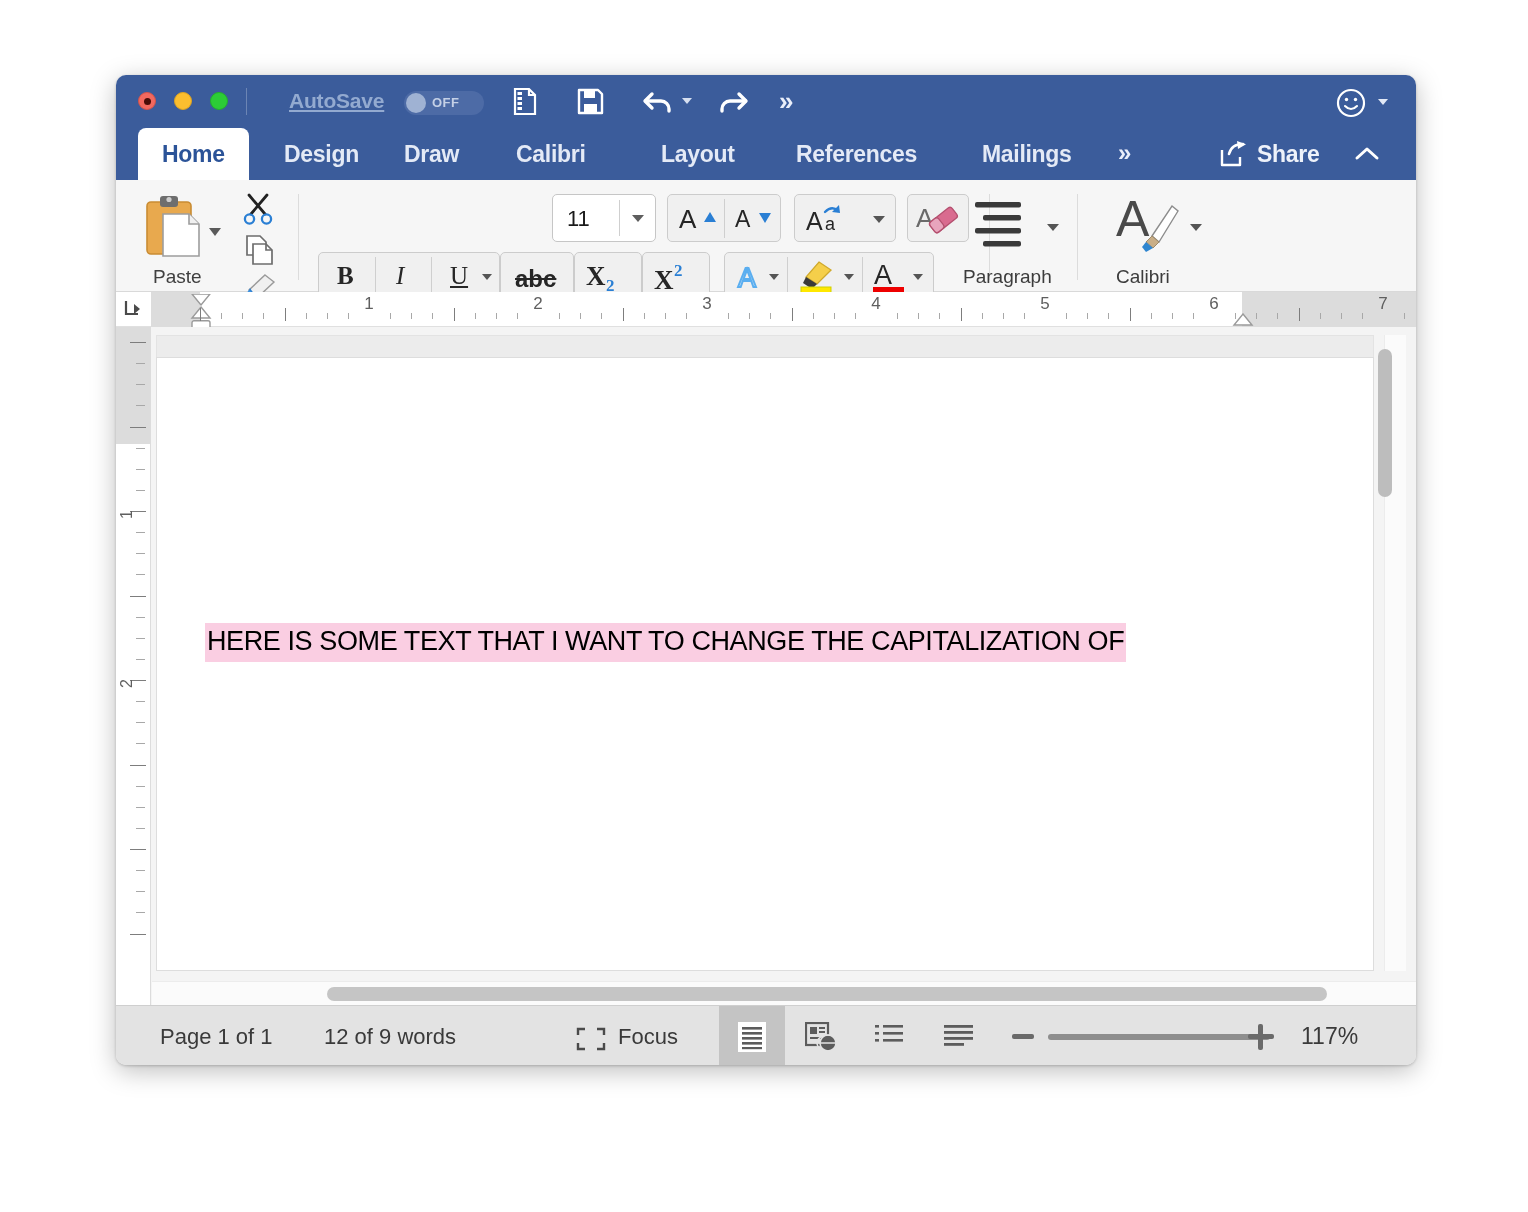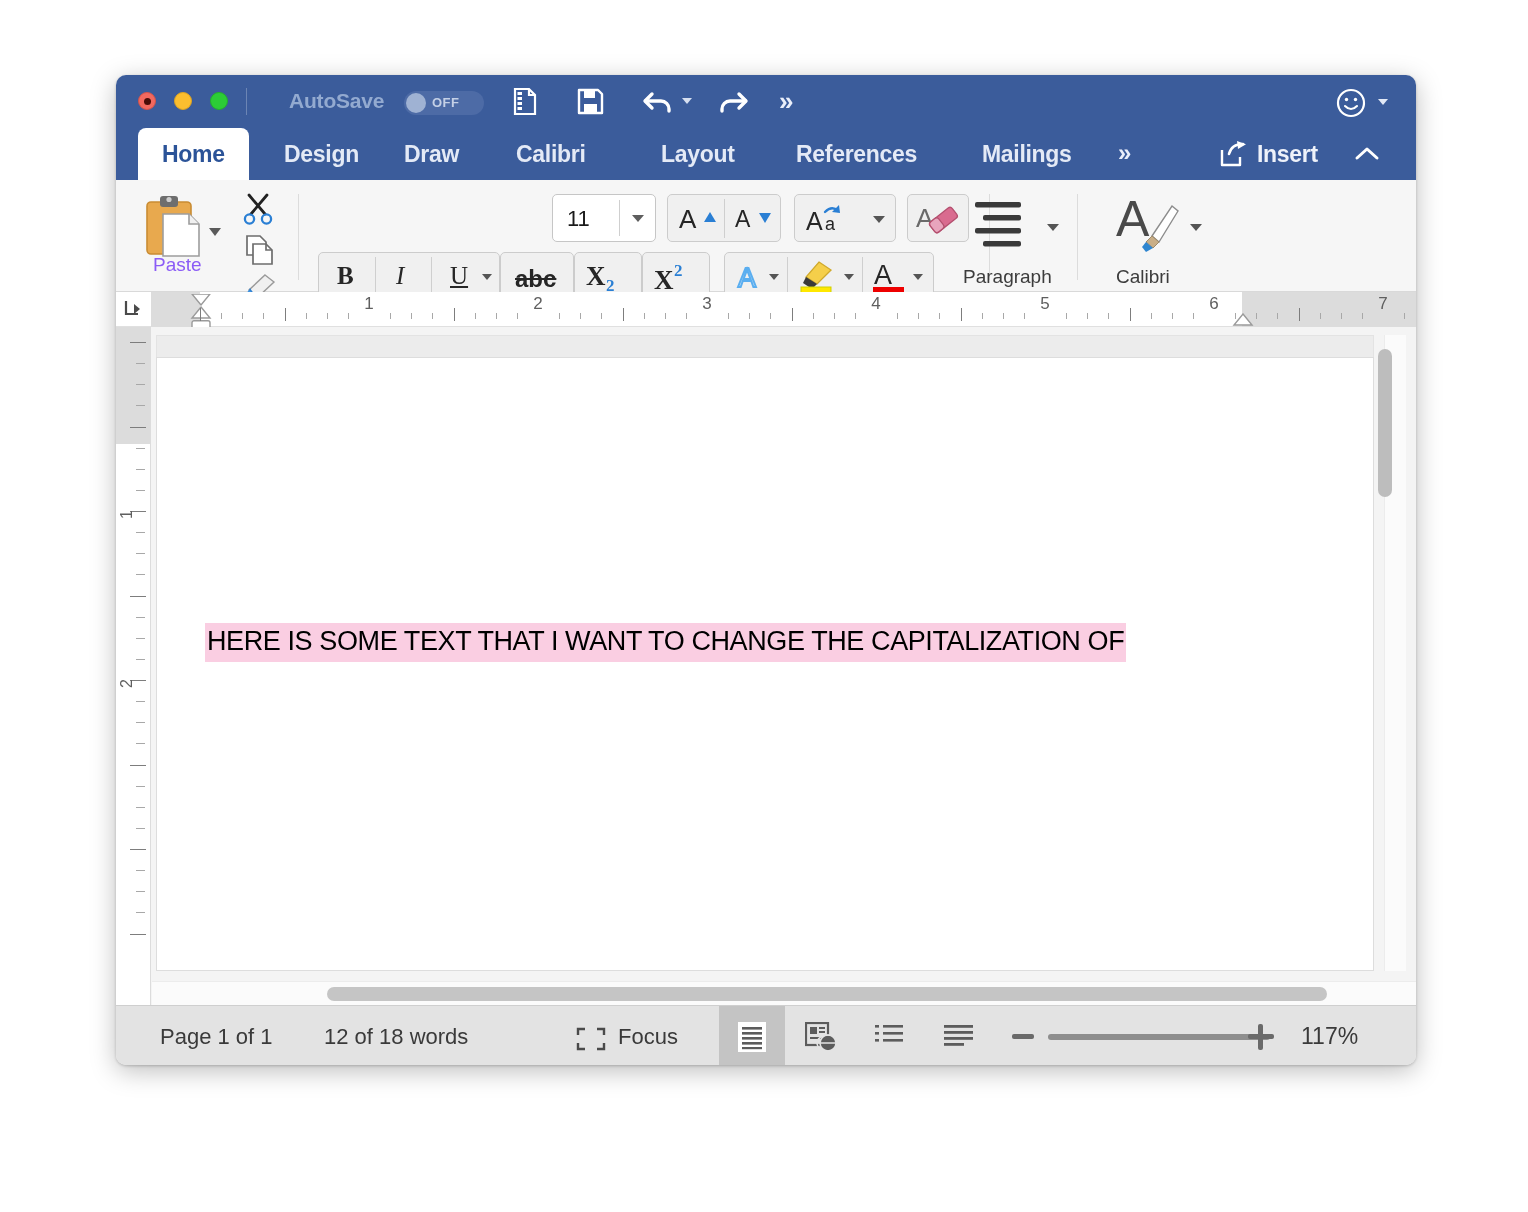--- a/index.html
+++ b/index.html
@@ -39,20 +39,21 @@
     width:7px; height:7px; border-radius:50%; background:#4a0d08;
   }
   #tb-divider {
     position:absolute; left:130px; top:13px; width:1px; height:27px;
     background: rgba(255,255,255,0.25);
   }
   #autosave-label {
     position:absolute; left:173px; top:14px;
     font-size: 21px; font-weight: 600; color: #93aad0;
     letter-spacing: -0.2px;
+    text-decoration: underline;
   }
   #autosave-toggle {
     position:absolute; left:288px; top:16px;
     width: 80px; height: 24px; border-radius: 12px;
     background: #4d6ba6;
   }
   #autosave-knob {
     position:absolute; left:2px; top:2px;
     width:20px; height:20px; border-radius:50%;
     background: #9fb2d3;
@@ -128,22 +129,22 @@
 
   
   #ribbon {
     position:absolute; left:0; top:105px;
     width:100%; height:112px; background:#f6f6f6;
     border-bottom:1px solid #d9d9d9;
   }
   .sep-v { position:absolute; top:14px; width:1px; height:86px; background:#dcdcdc; }
 
   #paste-label {
-    position:absolute; left: 37px; top: 74px;
-    font-size:19px; color:#8b5cf6;
+    position:absolute; left: 37px; top: 86px;
+    font-size:19px; color:#404040;
   }
   #paste-caret {
     position:absolute; left: 93px; top: 48px;
     width:0;height:0;border-left:6px solid transparent;border-right:6px solid transparent;
     border-top:8px solid #5a5a5a;
   }
 
   
   .fieldbox {
     position:absolute;
@@ -363,21 +364,21 @@
     <div class="tab" style="left:680px;">References</div>
     <div class="tab" style="left:866px;">Mailings</div>
     <div id="tab-overflow" style="left:1002px;">»</div>
 
     <div id="share-group">
       <svg width="30" height="28" viewBox="0 0 30 28">
         <path d="M3 10 V25 H21 V17" fill="none" stroke="#ffffff" stroke-width="2.4" stroke-linejoin="round"></path>
         <path d="M10 14 C12 6 18 4 24 4" fill="none" stroke="#ffffff" stroke-width="2.6" stroke-linecap="round"></path>
         <path d="M18 1 L27 4.2 L19 9 Z" fill="#ffffff"></path>
       </svg>
-      <div id="share-label">Insert</div>
+      <div id="share-label">Share</div>
     </div>
 
     <span id="ribbon-collapse">
       <svg width="26" height="17" viewBox="0 0 26 17">
         <path d="M3 13 L13 4 L23 13" fill="none" stroke="#ffffff" stroke-width="3" stroke-linecap="round" stroke-linejoin="round"></path>
       </svg>
     </span>
   </div>
 
   <div id="ribbon">
@@ -696,21 +697,21 @@
       </div>
     </div>
 
     <div id="hscroll-track">
       <div id="hscroll-thumb"></div>
     </div>
   </div>
 
   <div id="statusbar">
     <div class="sb-text" style="left:44px;">Page 1 of 1</div>
-    <div class="sb-text" style="left:208px;">12 of 18 words</div>
+    <div class="sb-text" style="left:208px;">12 of 9 words</div>
 
     <span id="sb-focus-icon">
       <svg width="30" height="24" viewBox="0 0 30 24">
         <path d="M2 8 V2 H9" fill="none" stroke="#4a4a4a" stroke-width="2.4"></path>
         <path d="M28 8 V2 H21" fill="none" stroke="#4a4a4a" stroke-width="2.4"></path>
         <path d="M2 16 V22 H9" fill="none" stroke="#4a4a4a" stroke-width="2.4"></path>
         <path d="M28 16 V22 H21" fill="none" stroke="#4a4a4a" stroke-width="2.4"></path>
       </svg>
     </span>
     <div class="sb-text" style="left:502px;">Focus</div>

